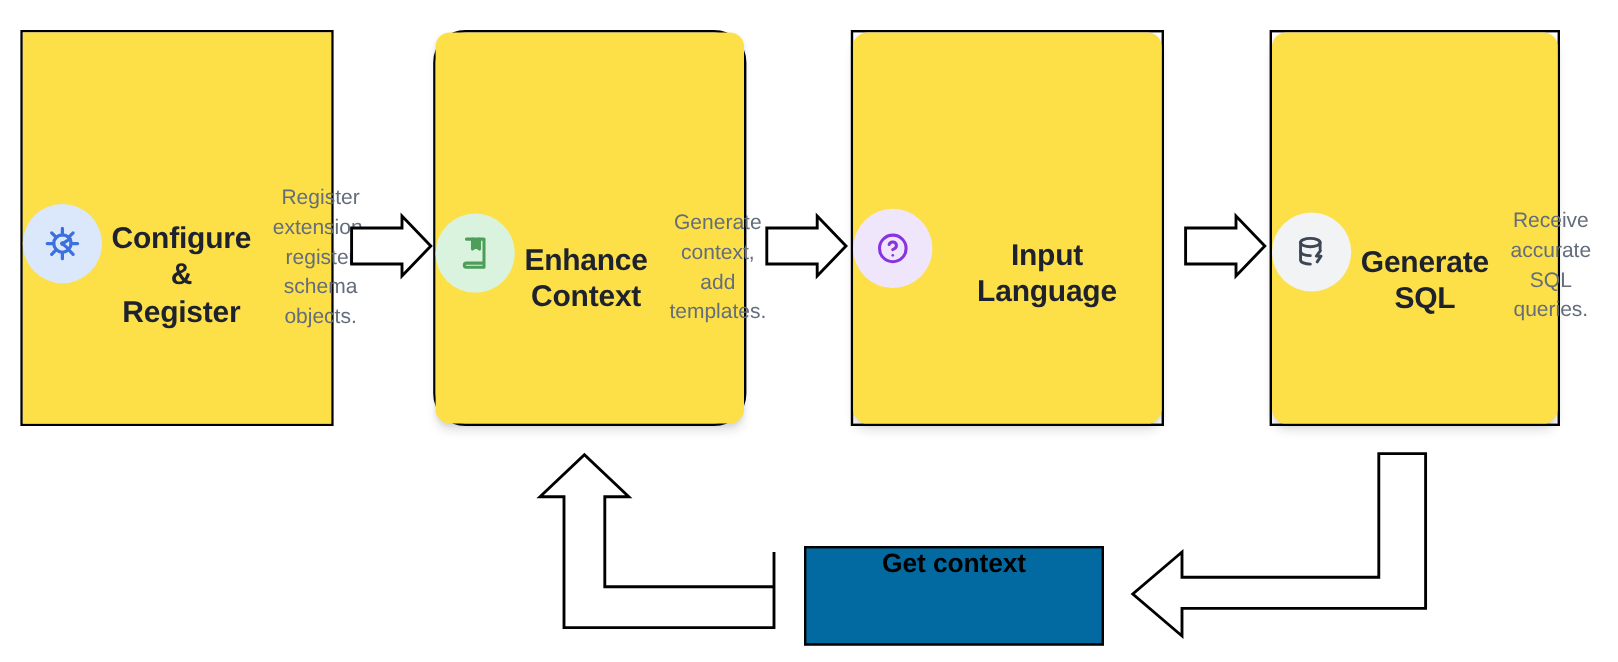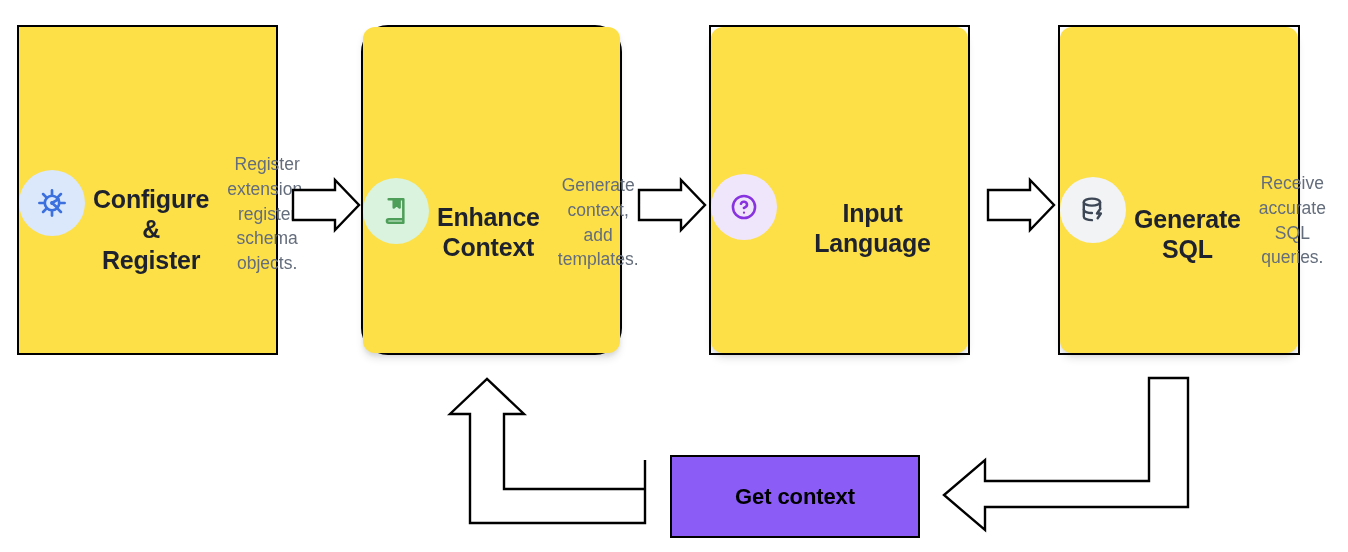--- a/index.html
+++ b/index.html
@@ -87,23 +87,22 @@
     stroke: #000000;
     stroke-width: 2.4;
     stroke-linejoin: miter;
   }
 
   
   .loop-box {
     position: absolute;
     box-sizing: border-box;
     border: 2.4px solid #000000;
-    background: #8b5cf6;
+    background: #0369a1;
     display: flex;
-    align-items: center;
     justify-content: center;
   }
   .loop-box-label {
     font-size: 22px;
     font-weight: bold;
     color: #000000;
     letter-spacing: -0.1px;
   }
 </style>
 </head>

